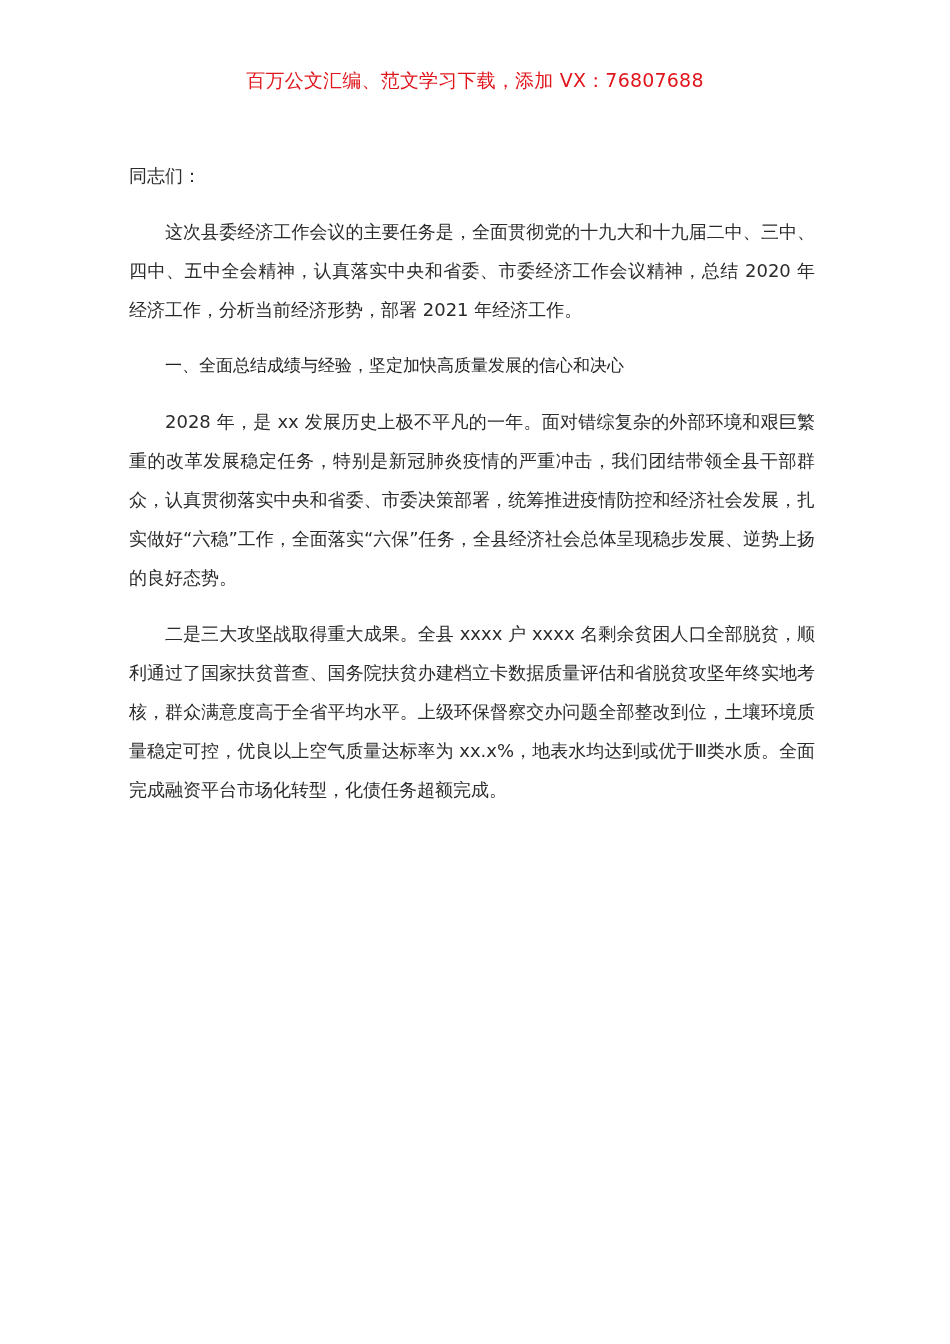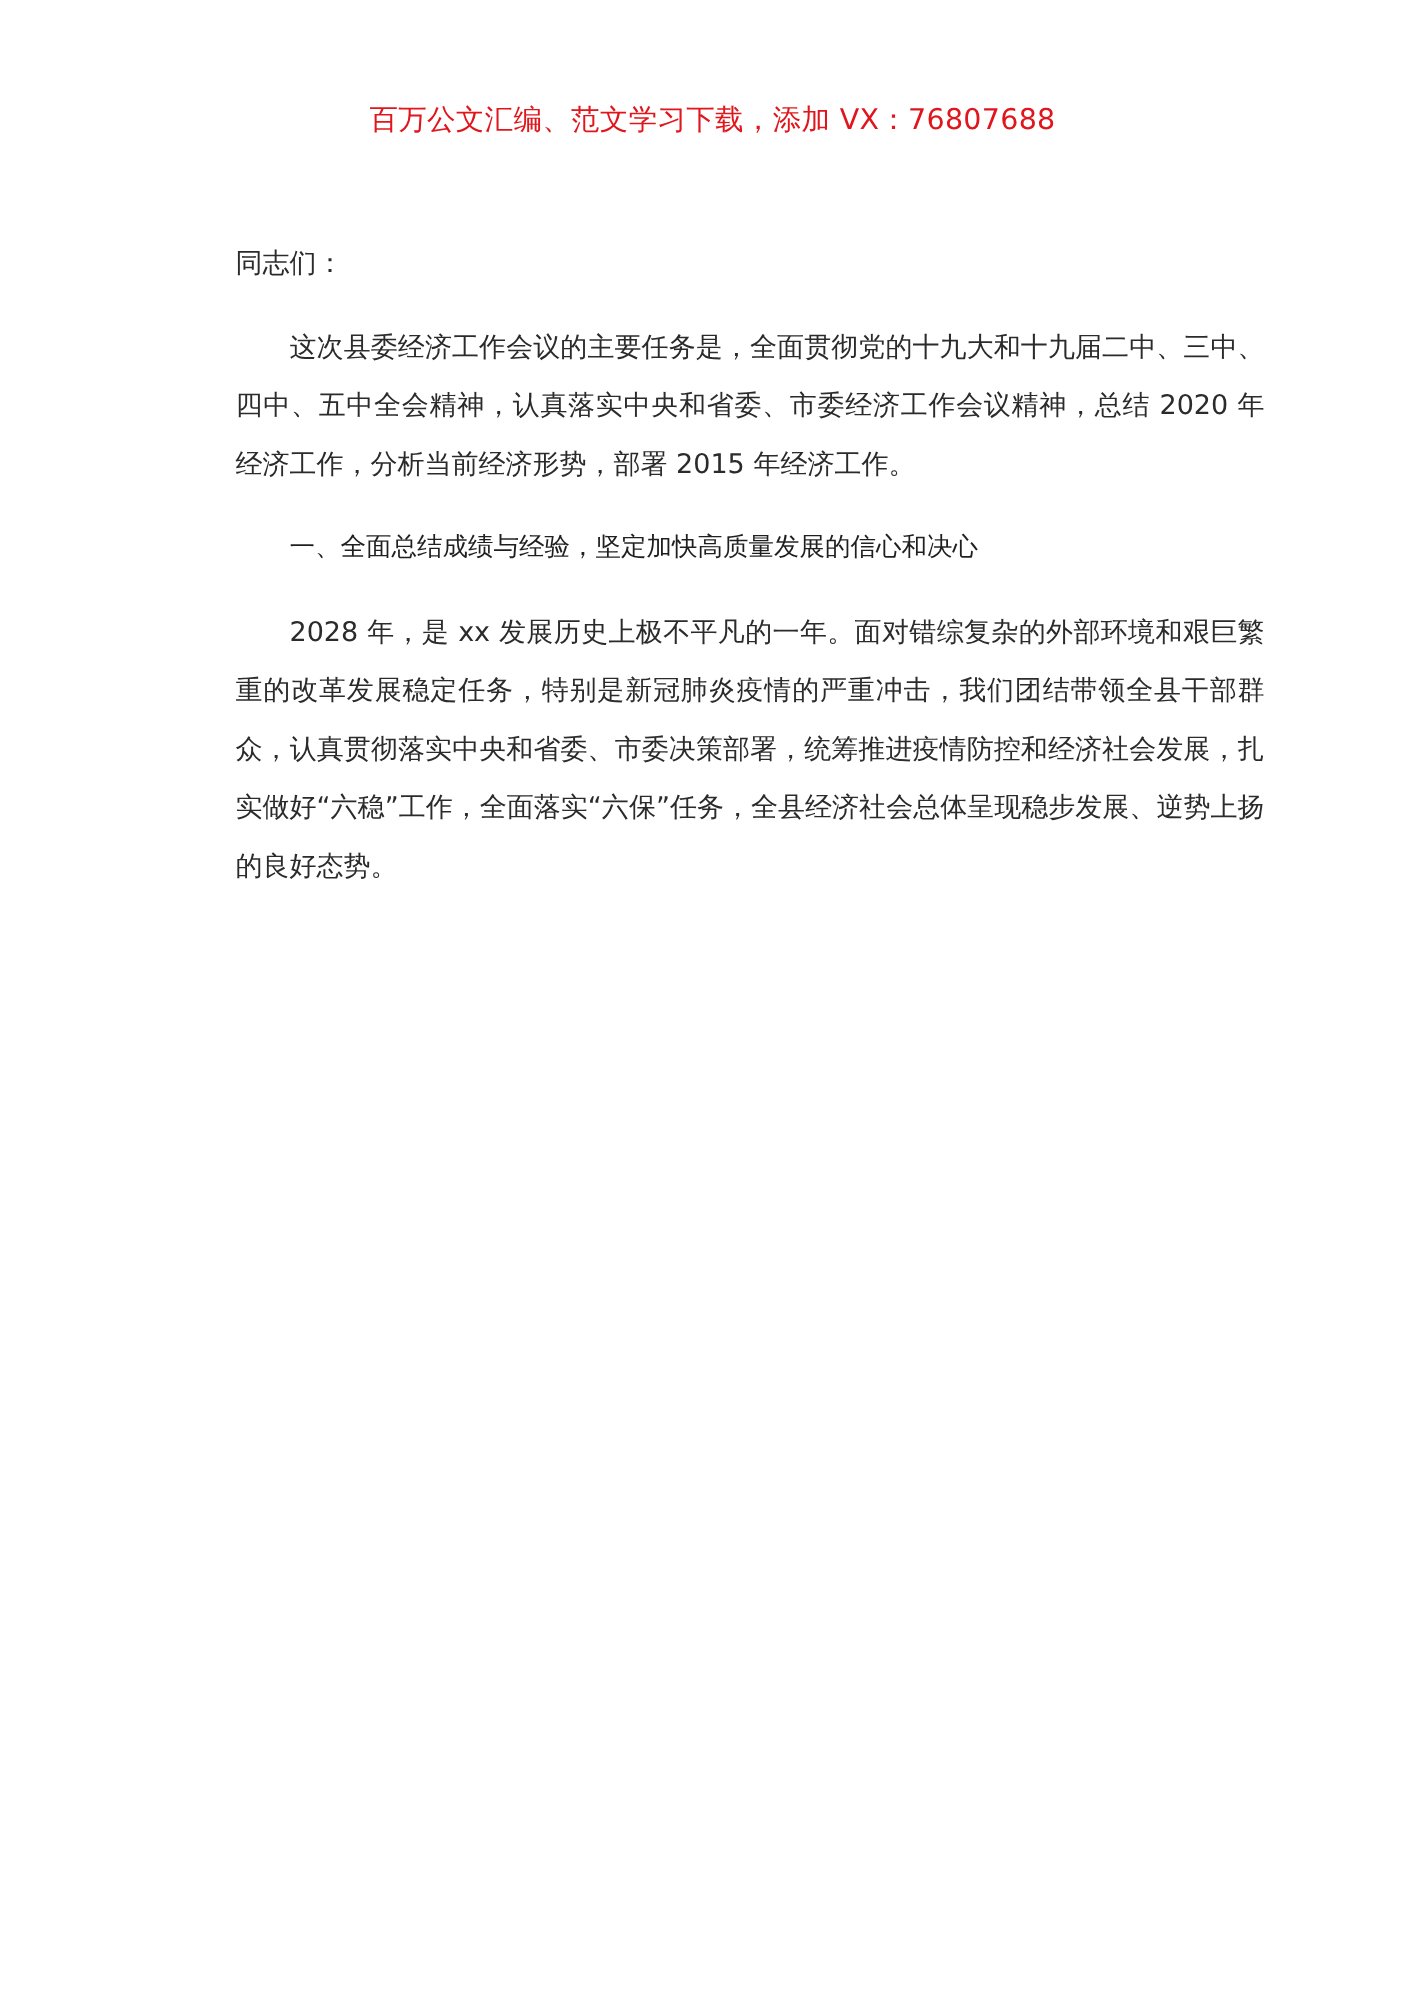--- a/index.html
+++ b/index.html
@@ -22,21 +22,21 @@
       width: 950px;
       text-align: center;
       color: #e0161c;
       font-size: 19px;
       line-height: 32px;
       letter-spacing: 0.2px;
     }
     .page {
       position: absolute;
       top: 156px;
-      left: 157px;
+      left: 129px;
       width: 686px;
     }
     .p {
       margin: 0;
       font-size: 18px;
       line-height: 39px;
       text-align: justify;
       text-justify: inter-ideograph;
       color: #2b2b2b;
     }
@@ -59,21 +59,22 @@
     }
   </style>
 </head>
 <body>
 
 <div class="header-banner">百万公文汇编、范文学习下载，添加 VX：76807688</div>
 
 <div class="page">
   <p class="p salutation">同志们：</p>
 
-  <p class="p indent para-gap">这次县委经济工作会议的主要任务是，全面贯彻党的十九大和十九届二中、三中、四中、五中全会精神，认真落实中央和省委、市委经济工作会议精神，总结 2020 年经济工作，分析当前经济形势，部署 2015 年经济工作。</p>
+  <p class="p indent para-gap">这次县委经济工作会议的主要任务是，全面贯彻党的十九大和十九届二中、三中、四中、五中全会精神，认真落实中央和省委、市委经济工作会议精神，总结 2020 年经济工作，分析当前经济形势，部署 2021 年经济工作。</p>
 
 
   <p class="p heading">一、全面总结成绩与经验，坚定加快高质量发展的信心和决心</p>
 
   <p class="p indent para-gap">2028 年，是 xx 发展历史上极不平凡的一年。面对错综复杂的外部环境和艰巨繁重的改革发展稳定任务，特别是新冠肺炎疫情的严重冲击，我们团结带领全县干部群众，认真贯彻落实中央和省委、市委决策部署，统筹推进疫情防控和经济社会发展，扎实做好“六稳”工作，全面落实“六保”任务，全县经济社会总体呈现稳步发展、逆势上扬的良好态势。</p>
 
 
+  <p class="p indent">二是三大攻坚战取得重大成果。全县 xxxx 户 xxxx 名剩余贫困人口全部脱贫，顺利通过了国家扶贫普查、国务院扶贫办建档立卡数据质量评估和省脱贫攻坚年终实地考核，群众满意度高于全省平均水平。上级环保督察交办问题全部整改到位，土壤环境质量稳定可控，优良以上空气质量达标率为 xx.x%，地表水均达到或优于Ⅲ类水质。全面完成融资平台市场化转型，化债任务超额完成。</p>
 </div>
 
 </body></html>

